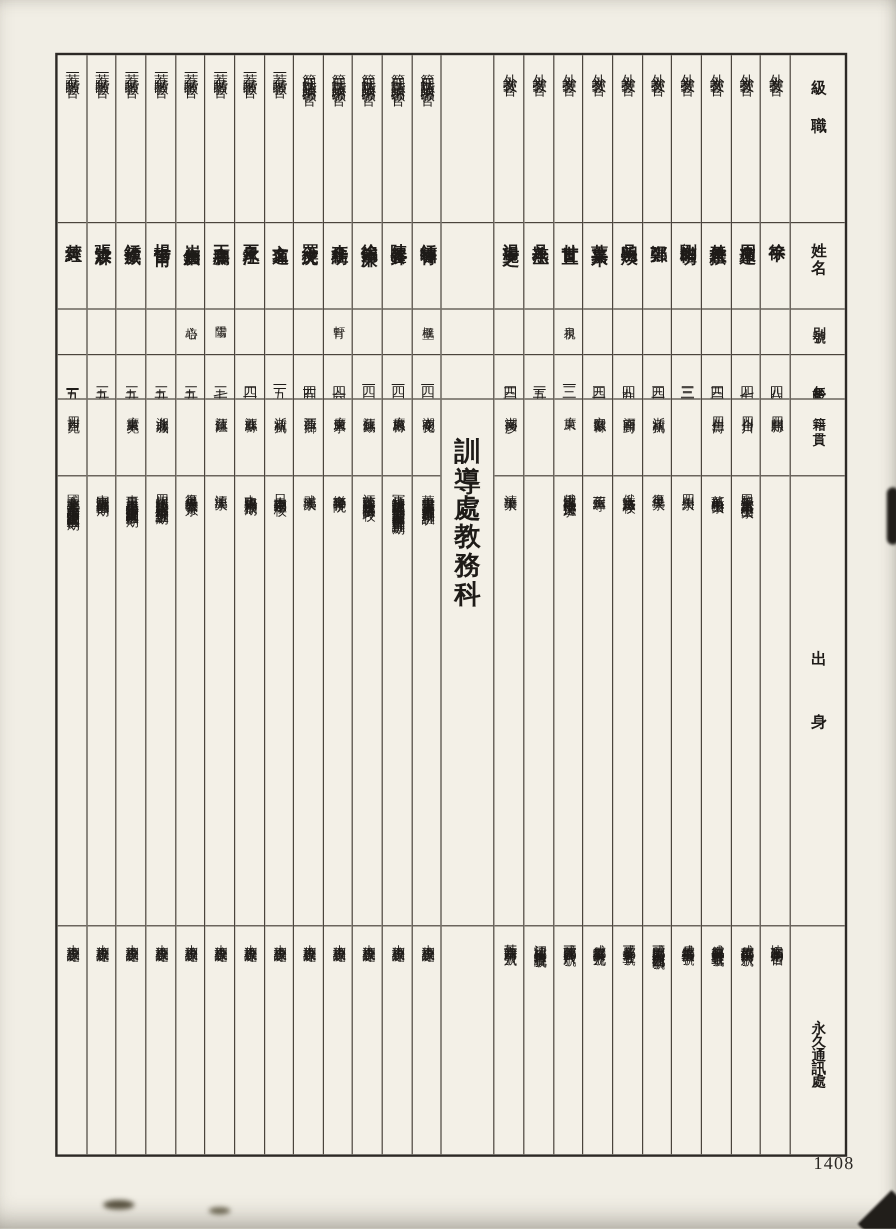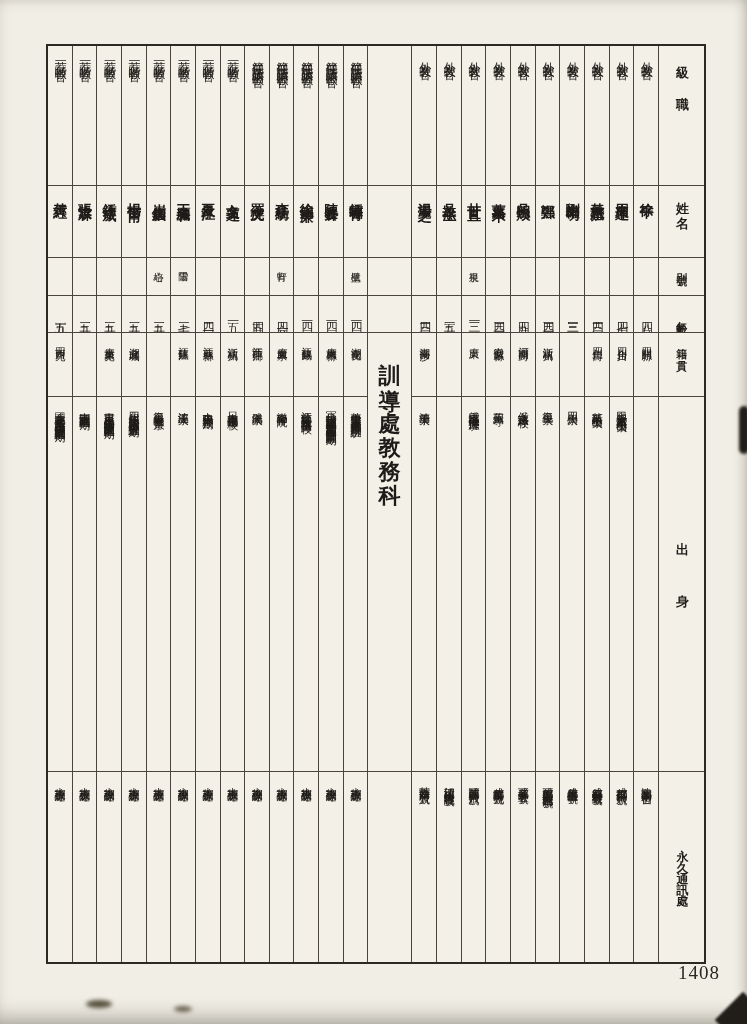--- a/index.html
+++ b/index.html
@@ -72,21 +72,21 @@
   .header-column .c-origin{align-items:center;padding:0;}
   .header-column .c-origin .vtext{font-size:13px;letter-spacing:52px;font-weight:bold;}
   .header-column .c-addr{align-items:center;padding:0;}
   .header-column .c-addr .vtext{font-size:12px;letter-spacing:11px;font-weight:bold;}
   
   .divider-column .c-merged{padding-top:13px;}
   .divider-column .c-merged .vtext{font-size:22px;letter-spacing:24px;font-weight:bold;}
   
   .page-number{
     position:absolute;left:678px;top:962px;
-    font-size:19px;letter-spacing:1px;color:#2a2723;
+    font-size:15px;letter-spacing:1px;color:#2a2723;
     font-family:"Liberation Serif","DejaVu Serif",serif;
   }
   
   .artifact{position:absolute;background:#211e1a;}
   #art-right-edge{right:-2px;top:406px;width:10px;height:48px;border-radius:5px;filter:blur(1.5px);}
   #art-corner{right:-16px;bottom:-16px;width:40px;height:40px;transform:rotate(45deg);filter:blur(1px);}
   #art-bl1{left:86px;bottom:16px;width:26px;height:8px;background:#57513f;border-radius:50%;filter:blur(2px);}
   #art-bl2{left:174px;bottom:12px;width:18px;height:6px;background:#6a6450;border-radius:50%;filter:blur(2px);}
 </style>
 </head>

